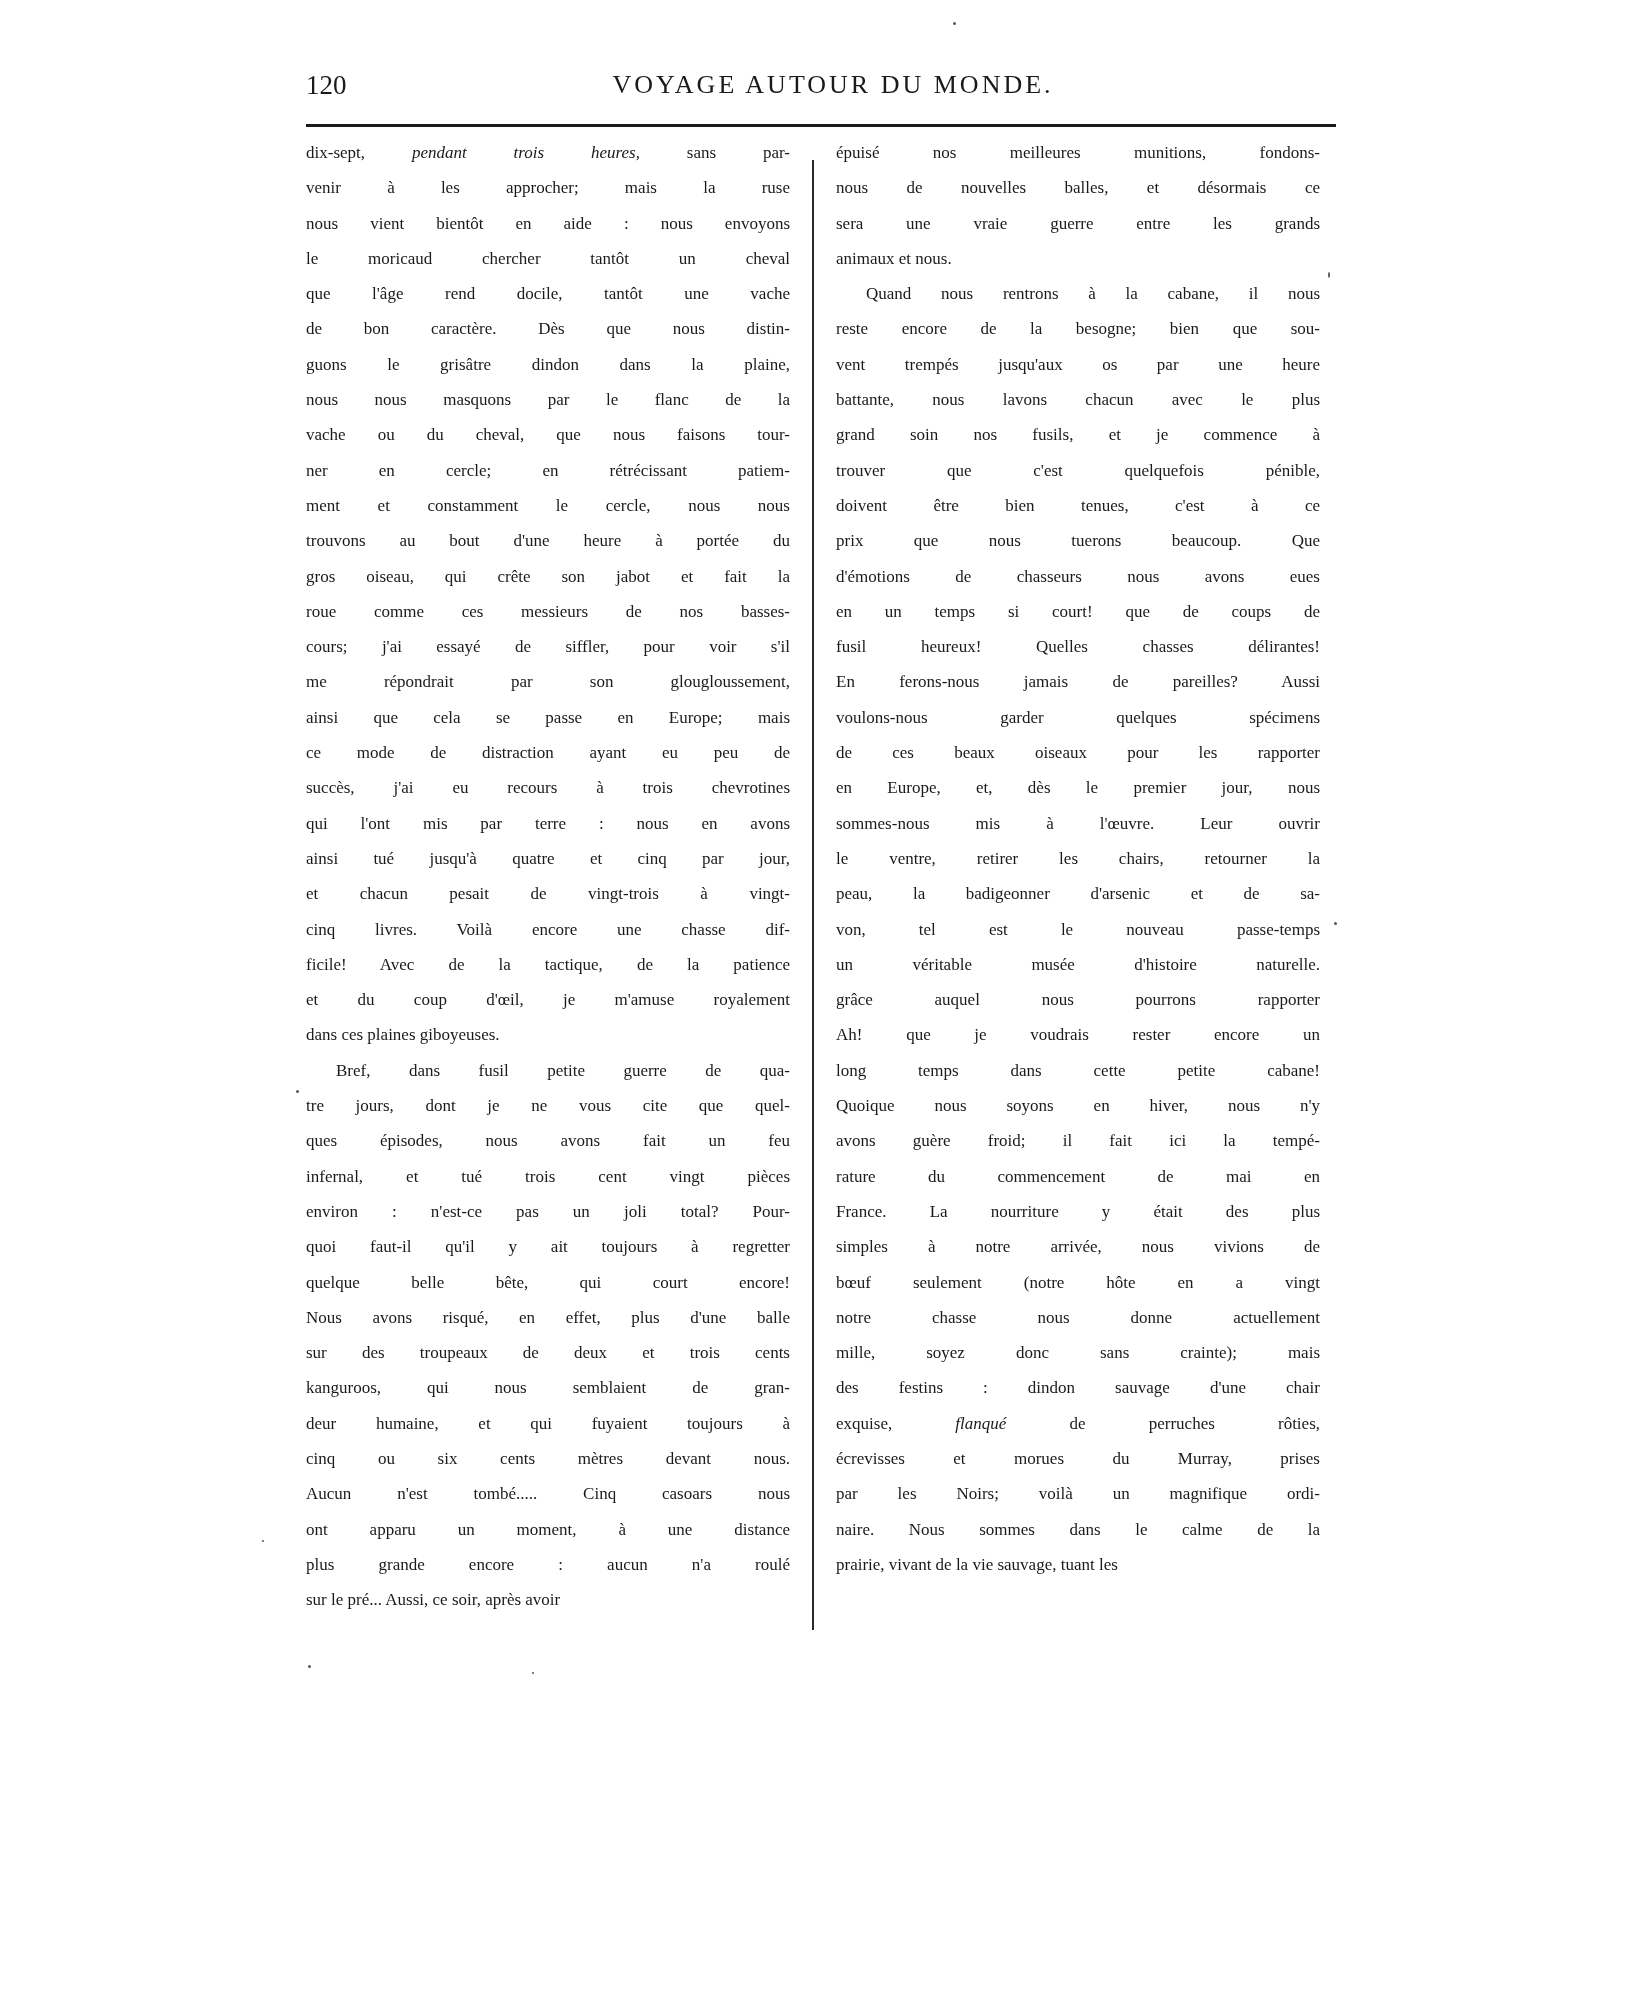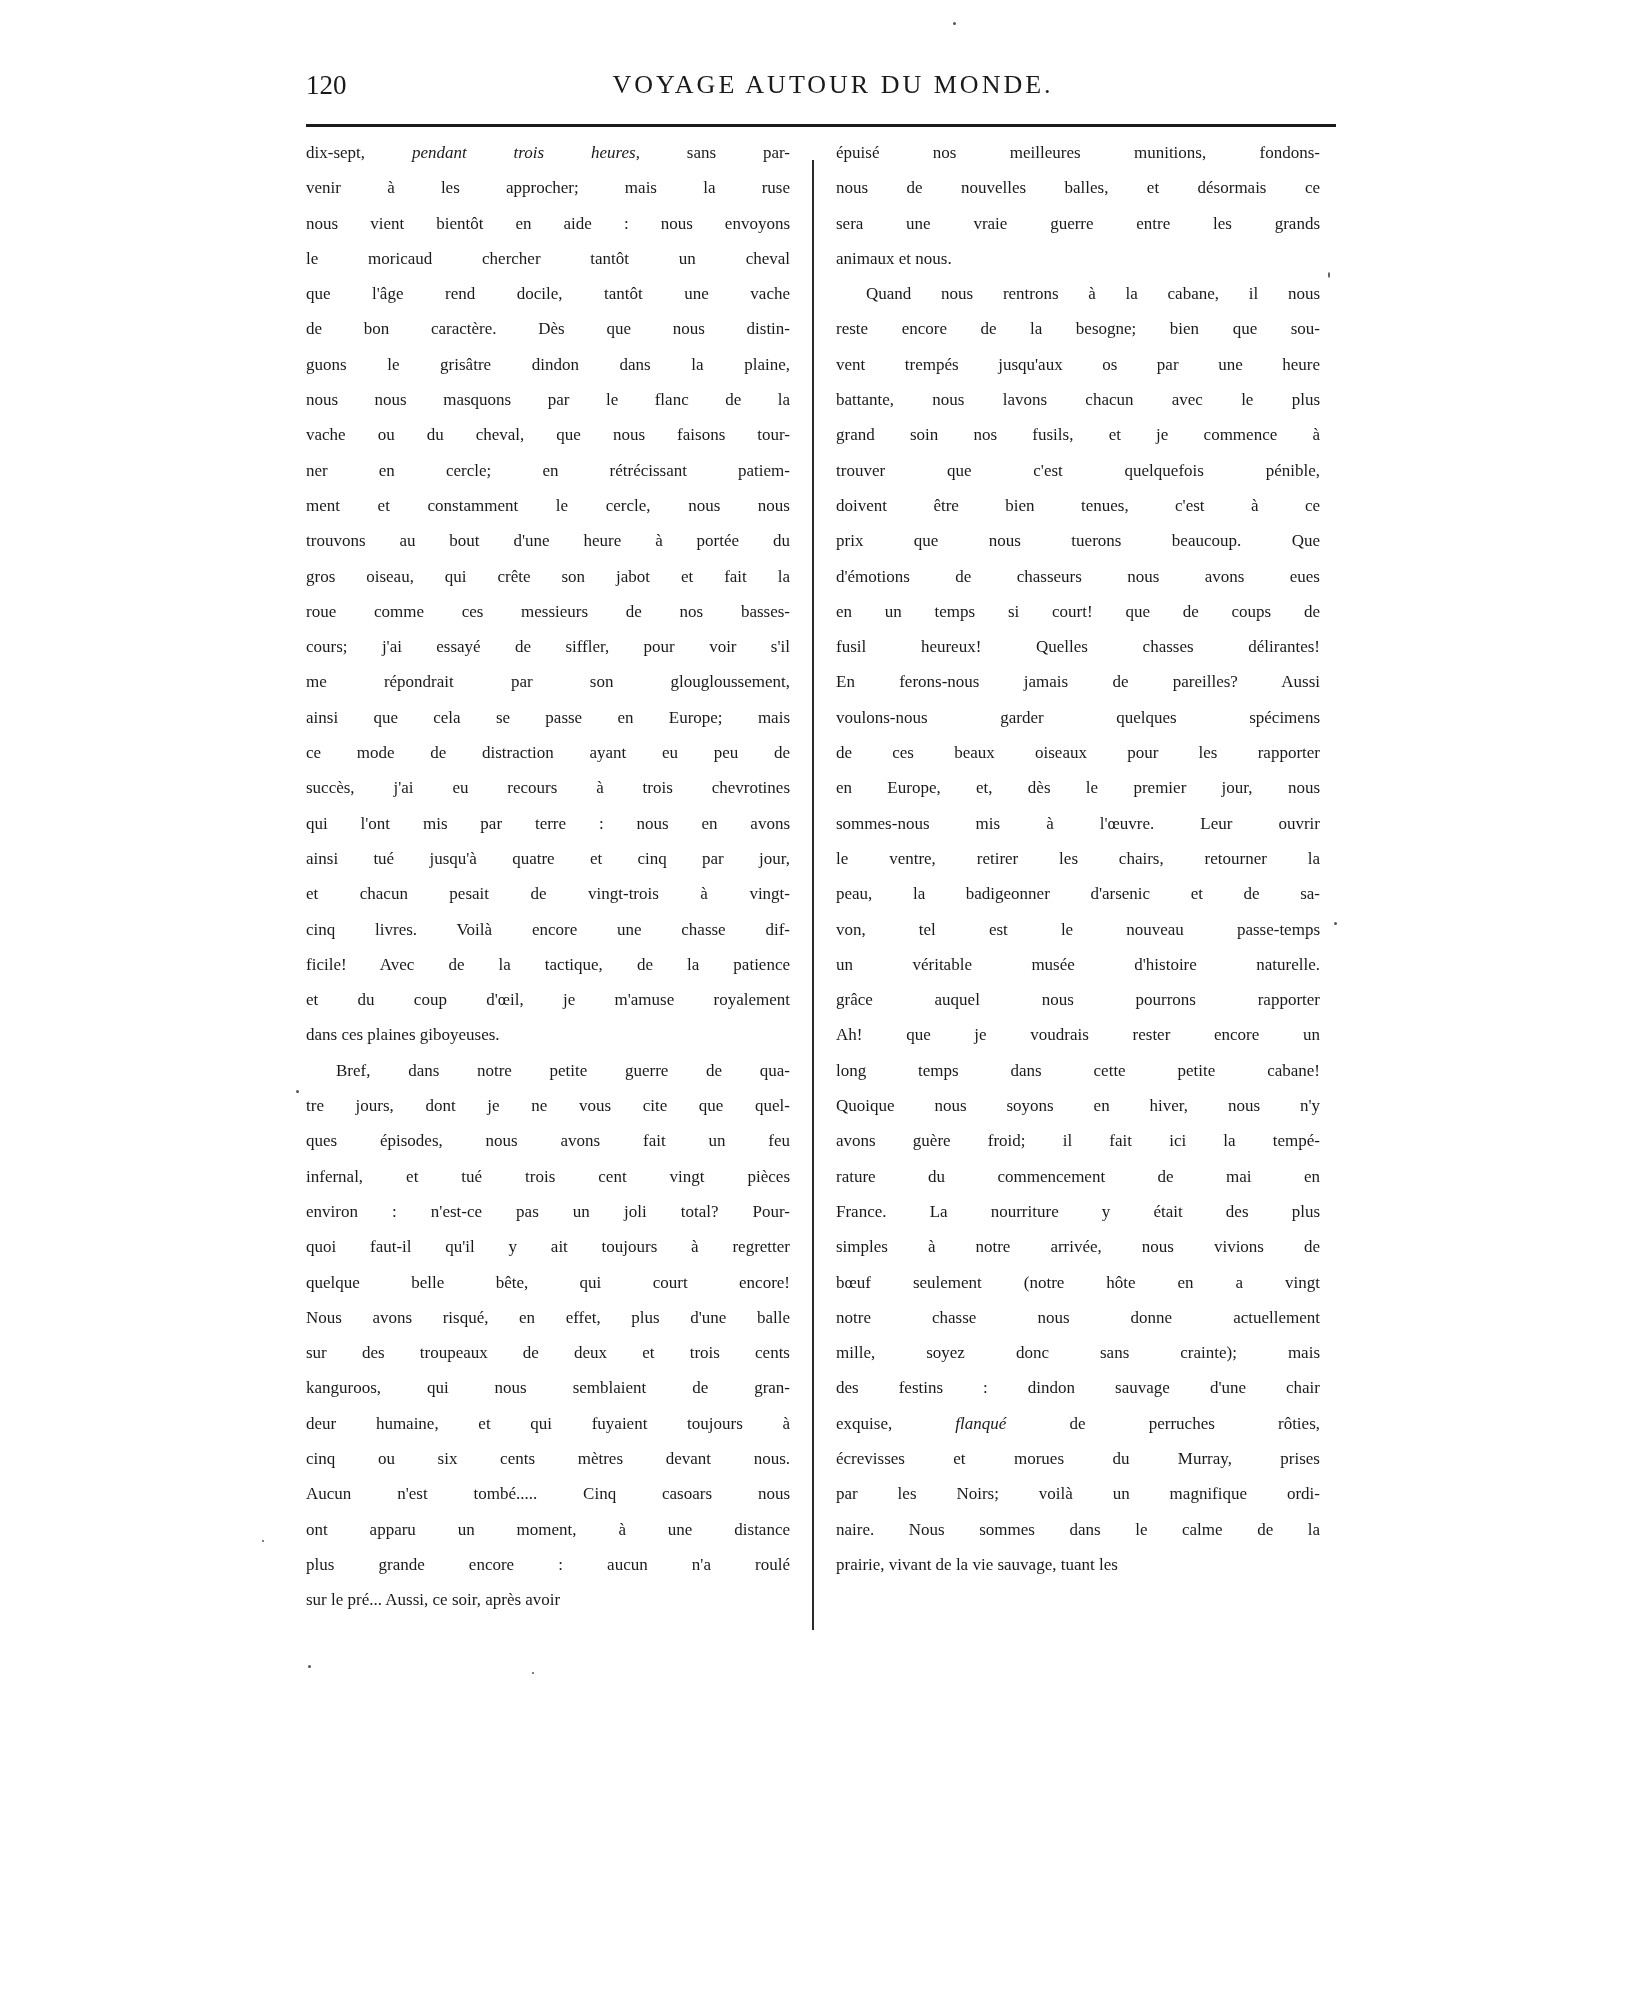--- a/index.html
+++ b/index.html
@@ -123,21 +123,21 @@
       <span class="line">ainsi que cela se passe en Europe; mais</span>
       <span class="line">ce mode de distraction ayant eu peu de</span>
       <span class="line">succès, j'ai eu recours à trois chevrotines</span>
       <span class="line">qui l'ont mis par terre : nous en avons</span>
       <span class="line">ainsi tué jusqu'à quatre et cinq par jour,</span>
       <span class="line">et chacun pesait de vingt-trois à vingt-</span>
       <span class="line">cinq livres. Voilà encore une chasse dif-</span>
       <span class="line">ficile! Avec de la tactique, de la patience</span>
       <span class="line">et du coup d'œil, je m'amuse royalement</span>
       <span class="line last">dans ces plaines giboyeuses.</span>
-      <span class="line indent">Bref, dans notre petite guerre de qua-</span>
+      <span class="line indent">Bref, dans fusil petite guerre de qua-</span>
       <span class="line">tre jours, dont je ne vous cite que quel-</span>
       <span class="line">ques épisodes, nous avons fait un feu</span>
       <span class="line">infernal, et tué trois cent vingt pièces</span>
       <span class="line">environ : n'est-ce pas un joli total? Pour-</span>
       <span class="line">quoi faut-il qu'il y ait toujours à regretter</span>
       <span class="line">quelque belle bête, qui court encore!</span>
       <span class="line">Nous avons risqué, en effet, plus d'une balle</span>
       <span class="line">sur des troupeaux de deux et trois cents</span>
       <span class="line">kanguroos, qui nous semblaient de gran-</span>
       <span class="line">deur humaine, et qui fuyaient toujours à</span>

